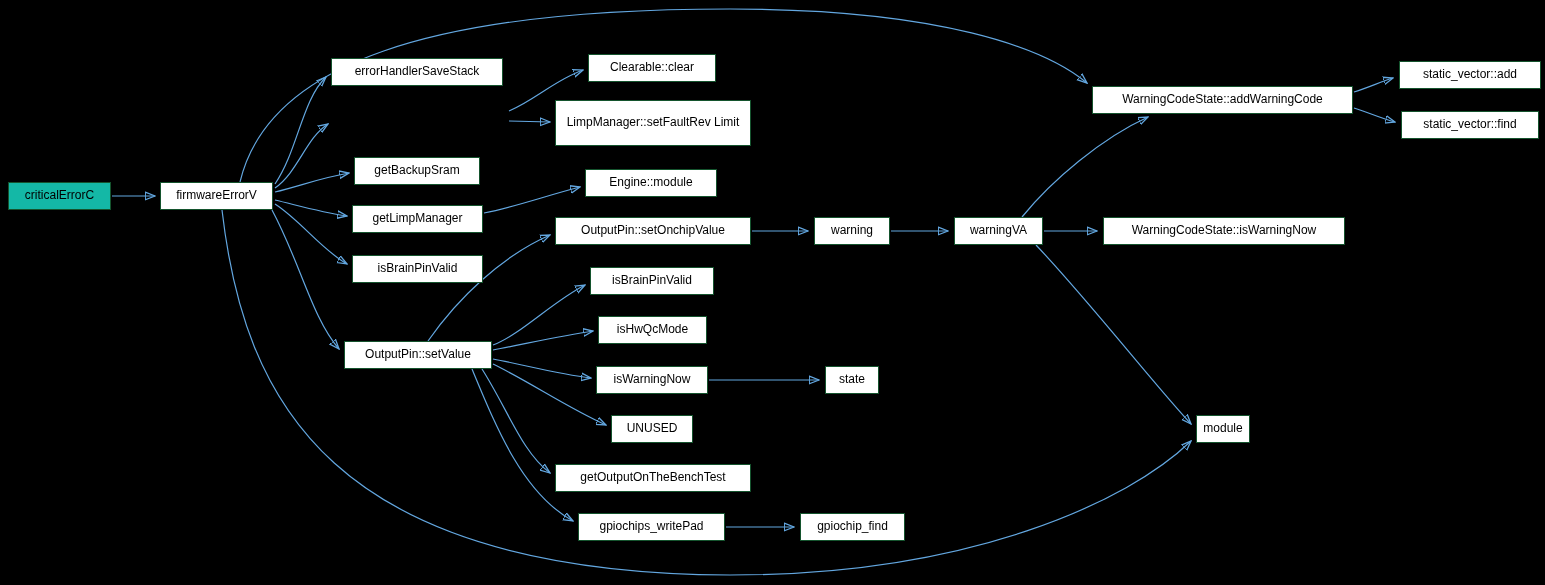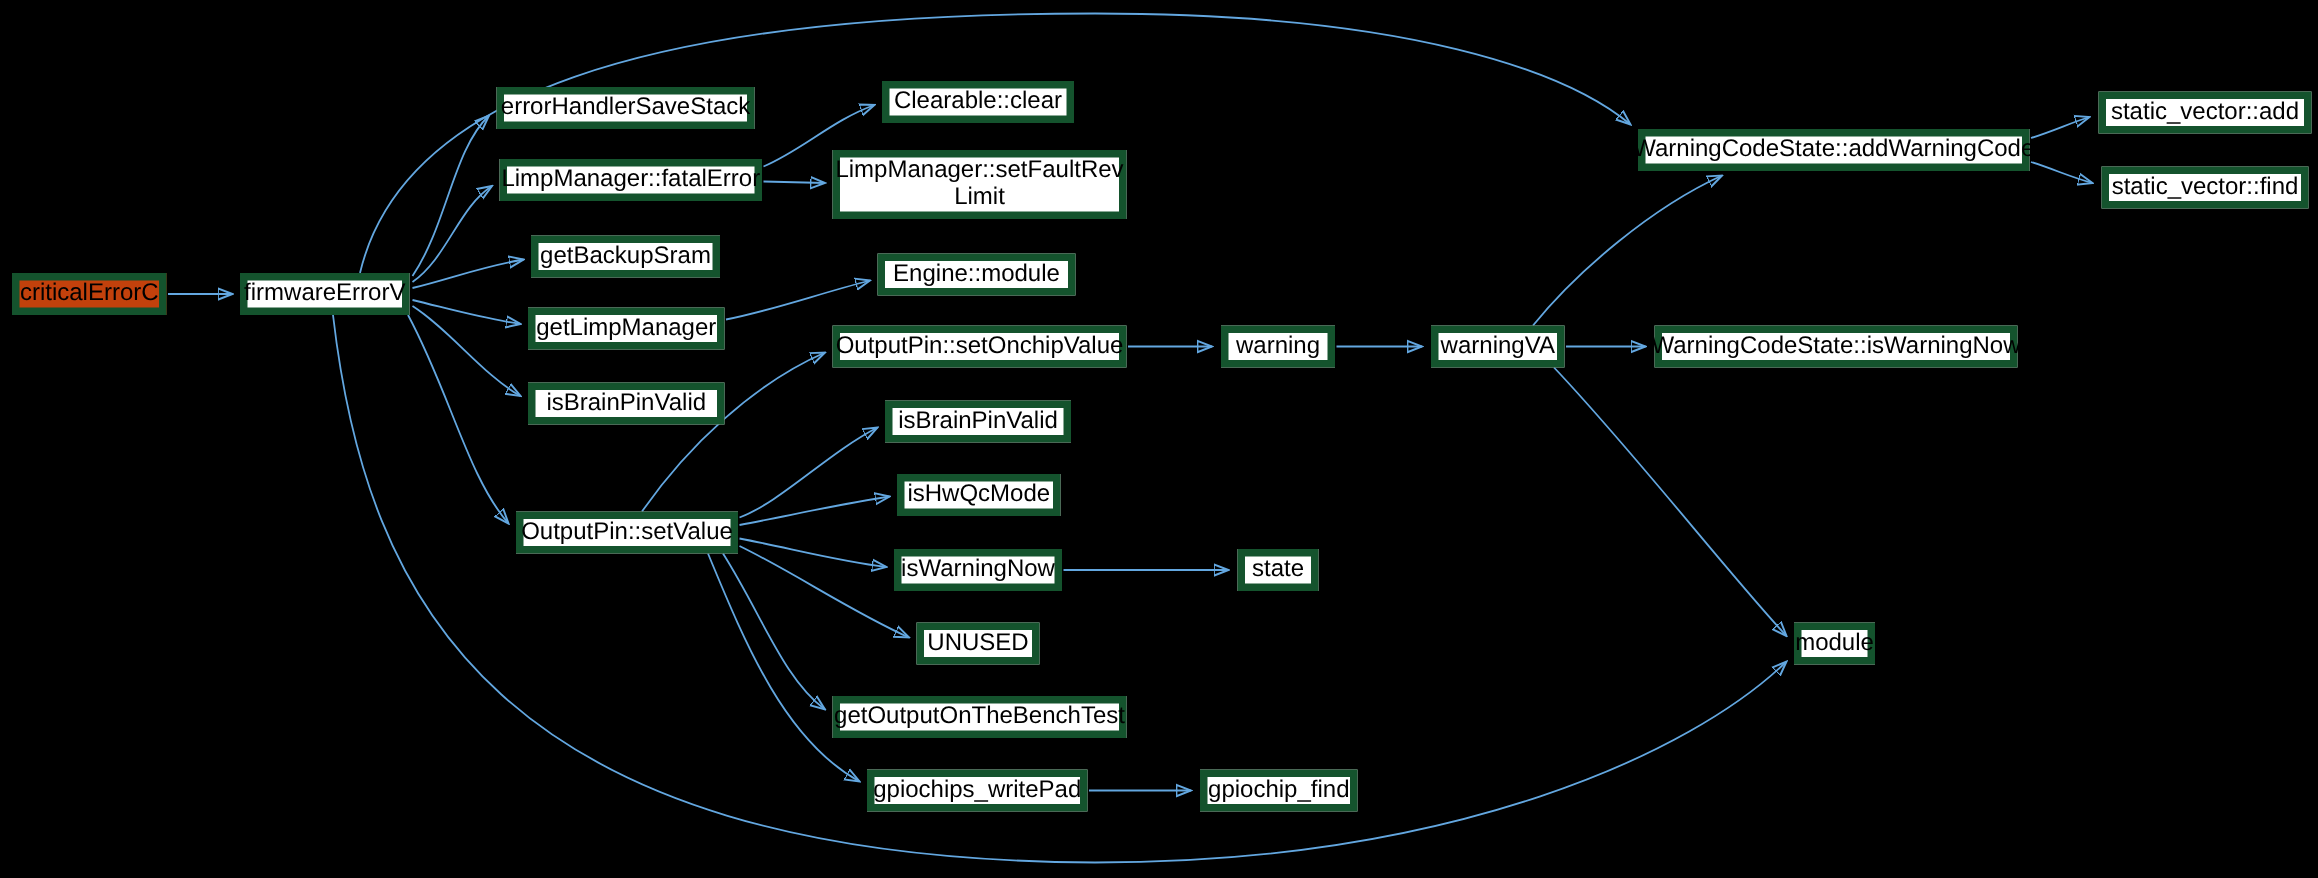--- a/index.html
+++ b/index.html
@@ -9,34 +9,34 @@
     background:#000;
     font-family:"Liberation Sans", sans-serif;
     overflow:hidden;
   }
   #edges{position:absolute;left:0;top:0;width:1545px;height:585px;}
   #edges path{fill:none;stroke:#63a7e0;stroke-width:1.2;}
   .node{
     position:absolute;
     box-sizing:border-box;
     background:#ffffff;
-    border:5px solid #14532d;
+    border:1px solid #14532d;
     color:#000000;
-    font-size:16px;
+    font-size:12px;
     display:flex;
     align-items:center;
     justify-content:center;
     text-align:center;
     line-height:1.15;
     padding:0 4px;
     cursor:pointer;
     white-space:normal;
   }
   .node.current{
-    background:#c2410c;
+    background:#14b8a6;
     cursor:default;
   }
 </style>
 </head>
 <body>
 
 <div id="canvas">
 
   <svg id="edges" width="1545" height="585" viewBox="0 0 1545 585">
     <defs>
@@ -70,21 +70,20 @@
     <path marker-end="url(#arrow)" d="M1036,245 C1090,302 1152,382 1191,424"></path>
     <path marker-end="url(#arrow)" d="M709,380 L819,380"></path>
     <path marker-end="url(#arrow)" d="M726,527 L794,527"></path>
     <path marker-end="url(#arrow)" d="M1354,92 C1370,87 1380,82 1393,78"></path>
     <path marker-end="url(#arrow)" d="M1354,108 C1370,113 1380,118 1395,122"></path>
   </svg>
 
   <div class="node current" style="left:8px;top:182px;width:103px;height:28px">criticalErrorC</div>
   <div class="node" style="left:160px;top:182px;width:113px;height:28px">firmwareErrorV</div>
   <div class="node" style="left:331px;top:58px;width:172px;height:28px">errorHandlerSaveStack</div>
-  <div class="node" style="left:333px;top:106px;width:175px;height:28px">LimpManager::fatalError</div>
   <div class="node" style="left:354px;top:157px;width:126px;height:28px">getBackupSram</div>
   <div class="node" style="left:352px;top:205px;width:131px;height:28px">getLimpManager</div>
   <div class="node" style="left:352px;top:255px;width:131px;height:28px">isBrainPinValid</div>
   <div class="node" style="left:344px;top:341px;width:148px;height:28px">OutputPin::setValue</div>
   <div class="node" style="left:588px;top:54px;width:128px;height:28px">Clearable::clear</div>
   <div class="node" style="left:555px;top:100px;width:196px;height:46px">LimpManager::setFaultRev Limit</div>
   <div class="node" style="left:585px;top:169px;width:132px;height:28px">Engine::module</div>
   <div class="node" style="left:555px;top:217px;width:196px;height:28px">OutputPin::setOnchipValue</div>
   <div class="node" style="left:590px;top:267px;width:124px;height:28px">isBrainPinValid</div>
   <div class="node" style="left:598px;top:316px;width:109px;height:28px">isHwQcMode</div>

